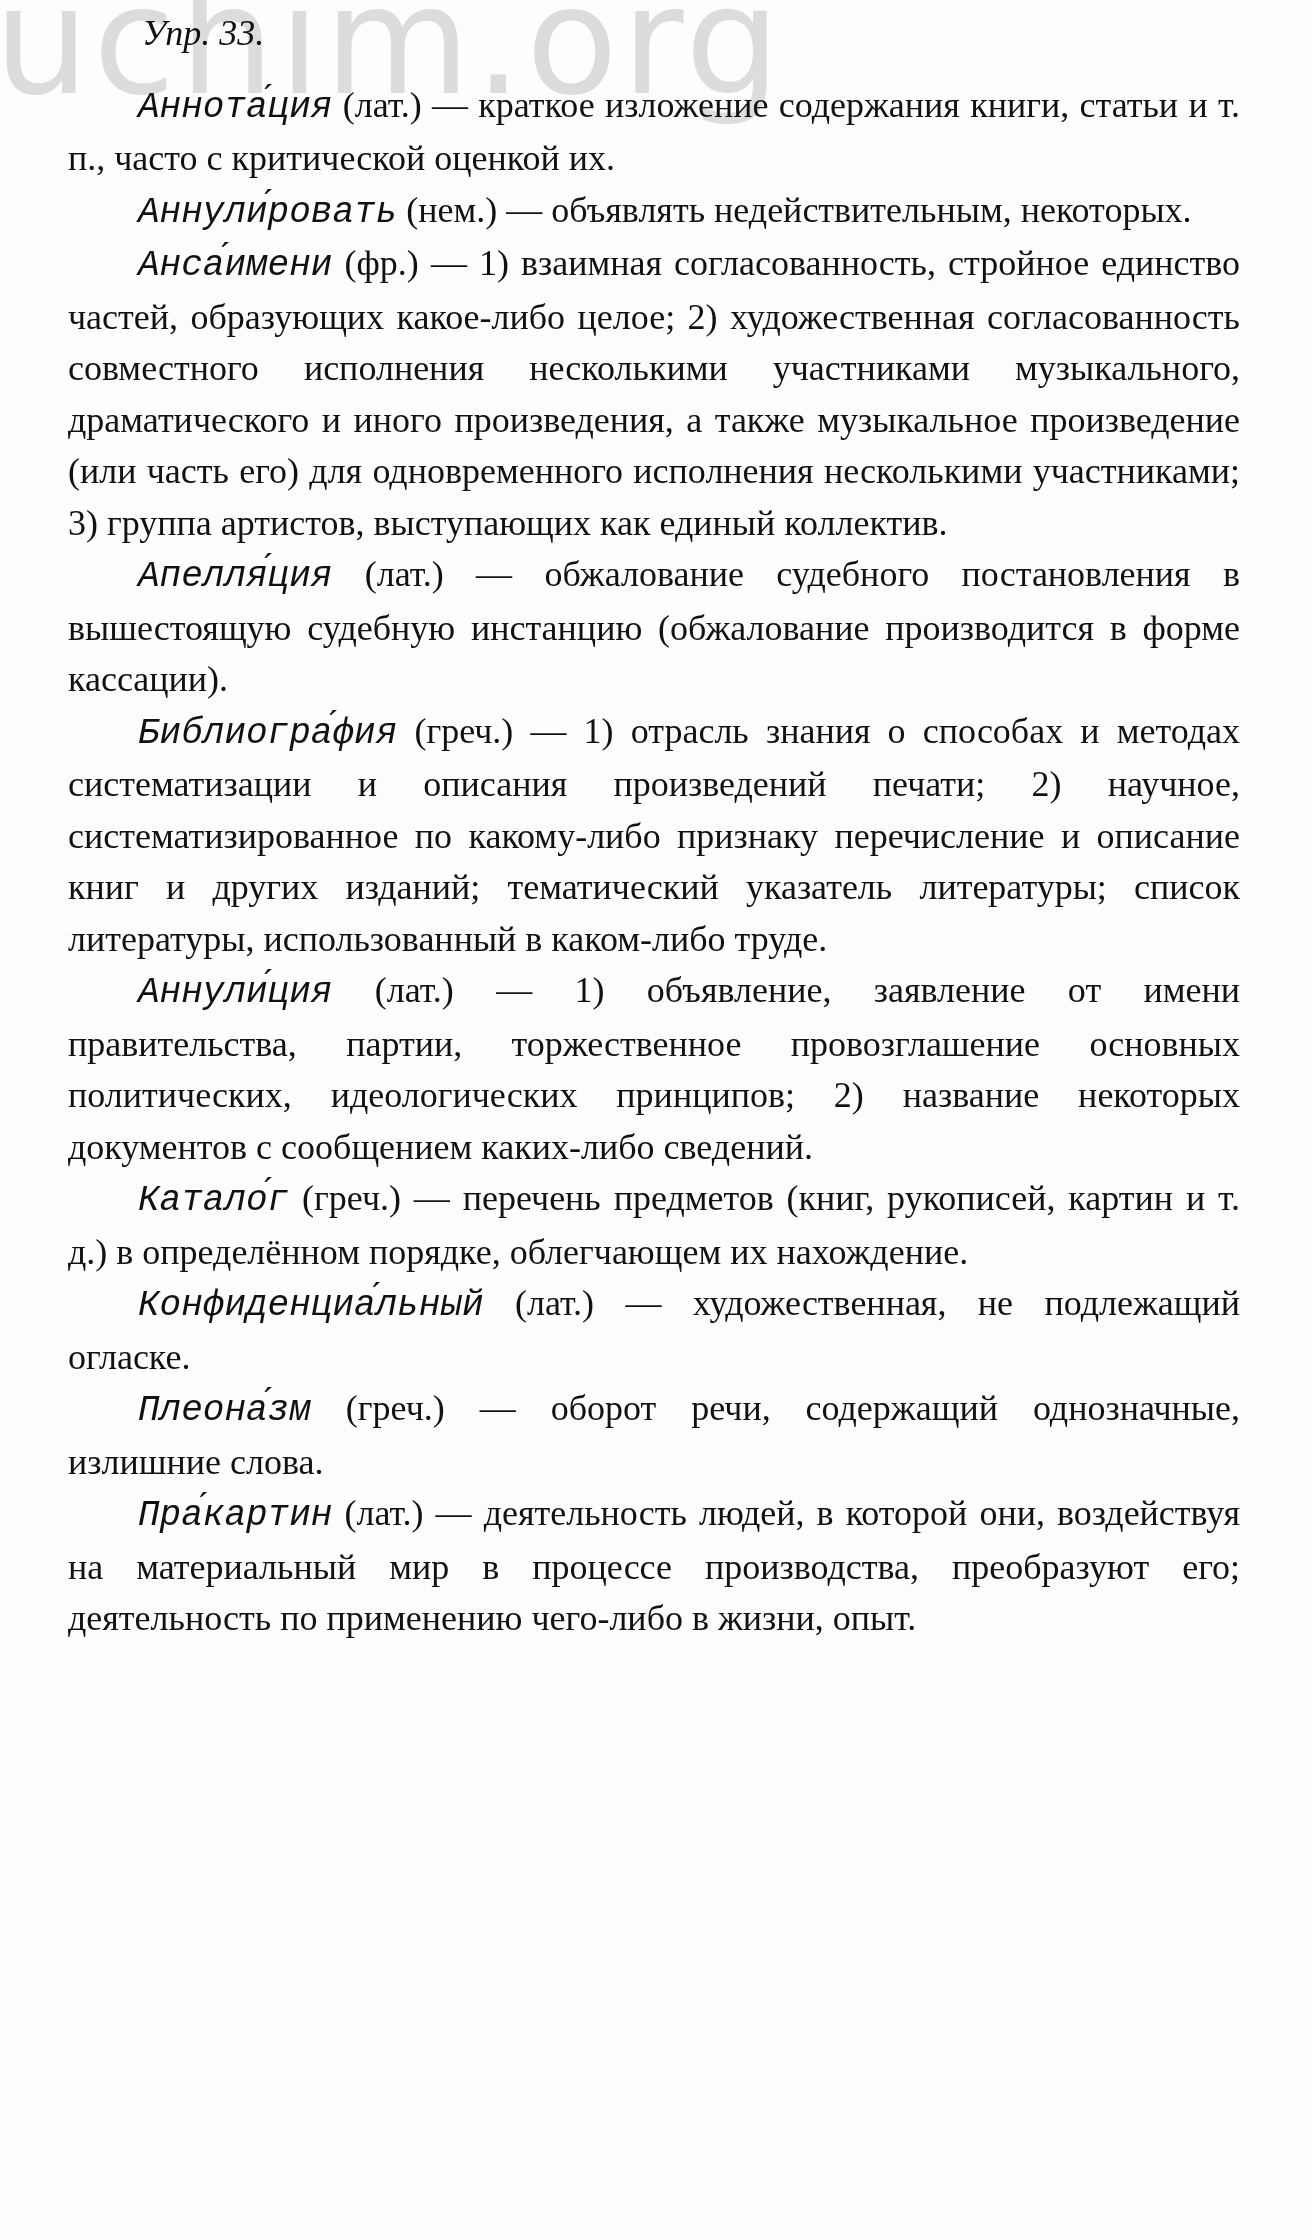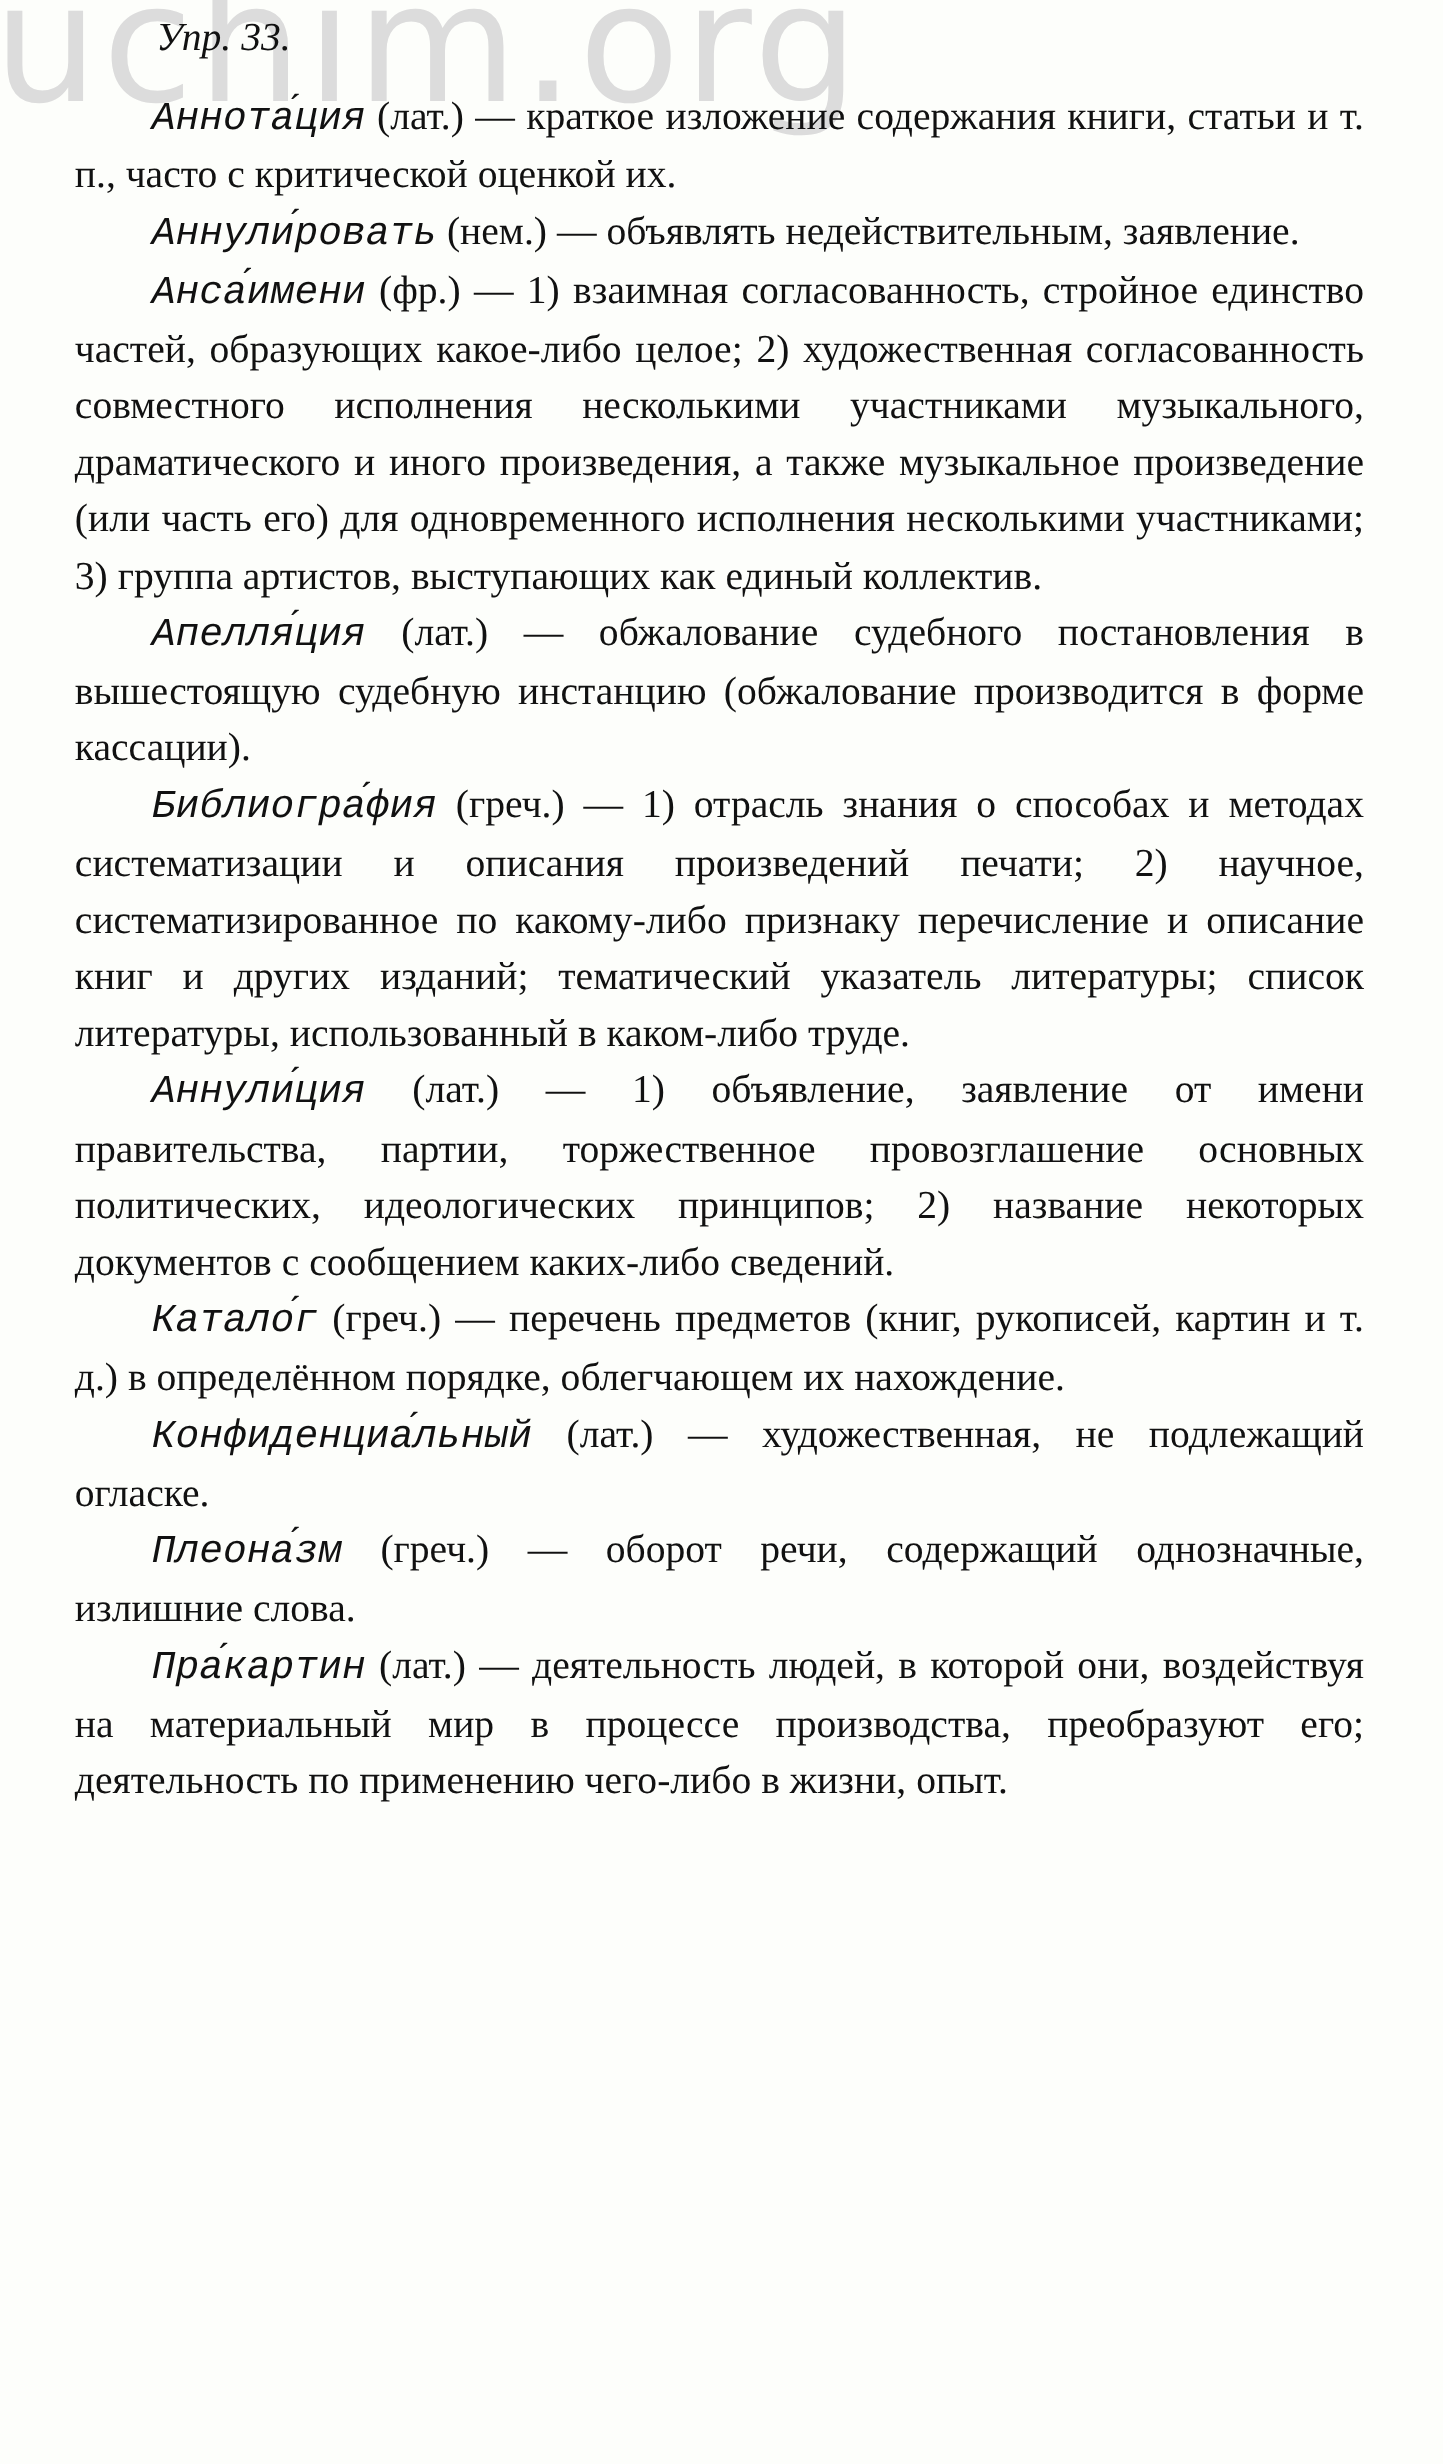--- a/index.html
+++ b/index.html
@@ -57,21 +57,21 @@
   <div class="ex-title">Упр. 33.</div>
 
   <p class="entry">
     <span class="term">Аннота́ция</span>
     <span>(лат.)</span>
     <span>— краткое изложение содержания книги, статьи и т. п., часто с критической оценкой их.</span>
   </p>
   <p class="entry">
     <span class="term">Аннули́ровать</span>
     <span>(нем.)</span>
-    <span>— объявлять недействительным, заявление.</span>
+    <span>— объявлять недействительным, некоторых.</span>
   </p>
   <p class="entry">
     <span class="term">Анса́имени</span>
     <span>(фр.)</span>
     <span>— 1) взаимная согласованность, стройное единство частей, образующих какое-либо целое; 2) художественная согласованность совместного исполнения несколькими участниками музыкального, драматического и иного произведения, а также музыкальное произведение (или часть его) для одновременного исполнения несколькими участниками; 3) группа артистов, выступающих как единый коллектив.</span>
   </p>
   <p class="entry gap">
     <span class="term">Апелля́ция</span>
     <span>(лат.)</span>
     <span>— обжалование судебного постановления в вышестоящую судебную инстанцию (обжалование производится в форме кассации).</span>

